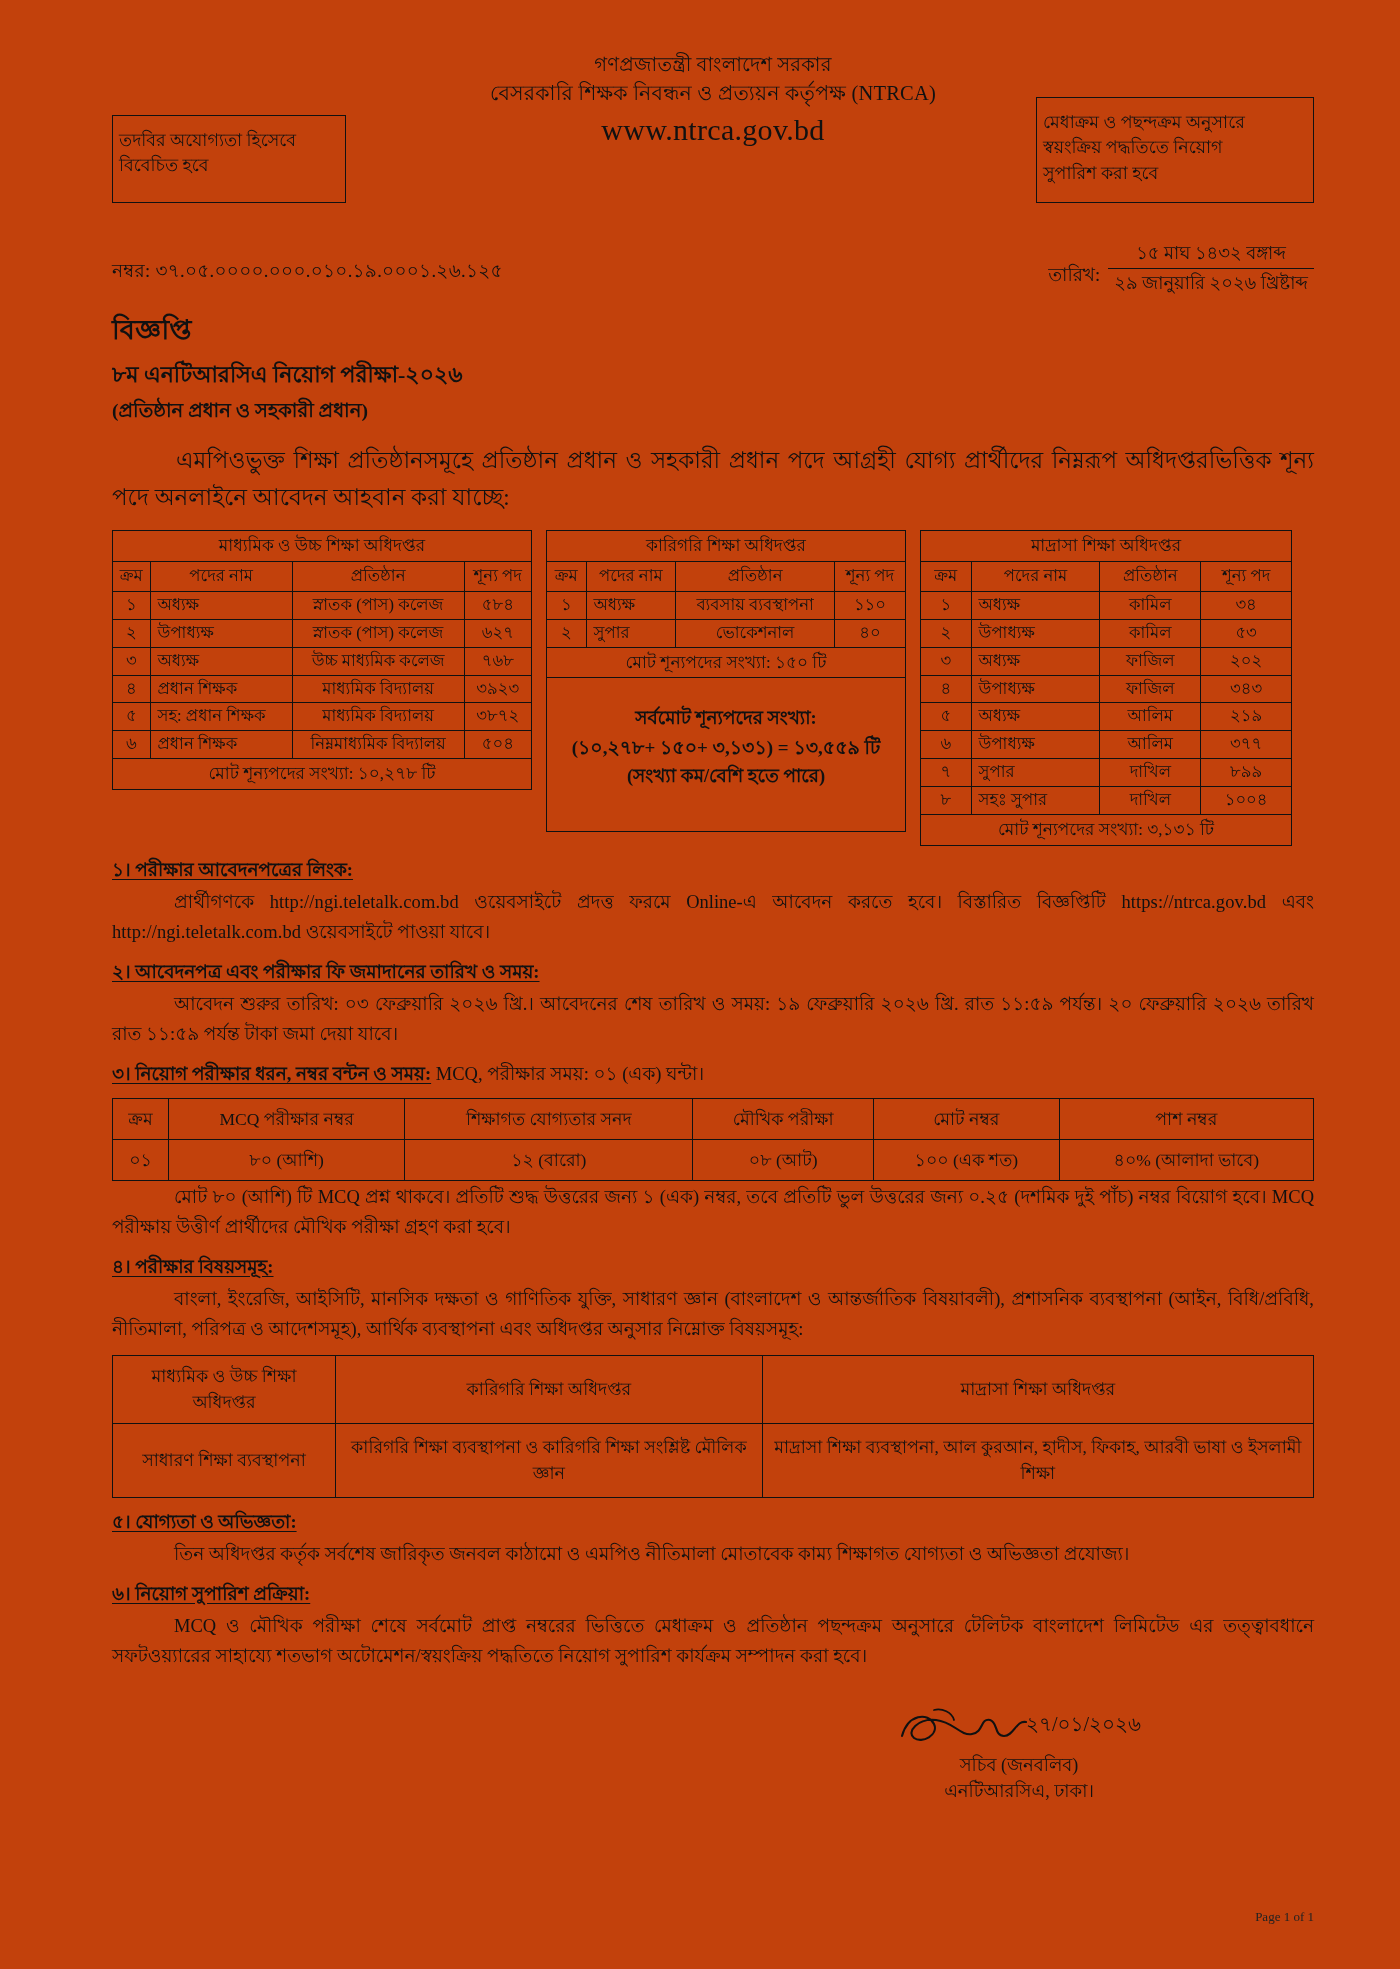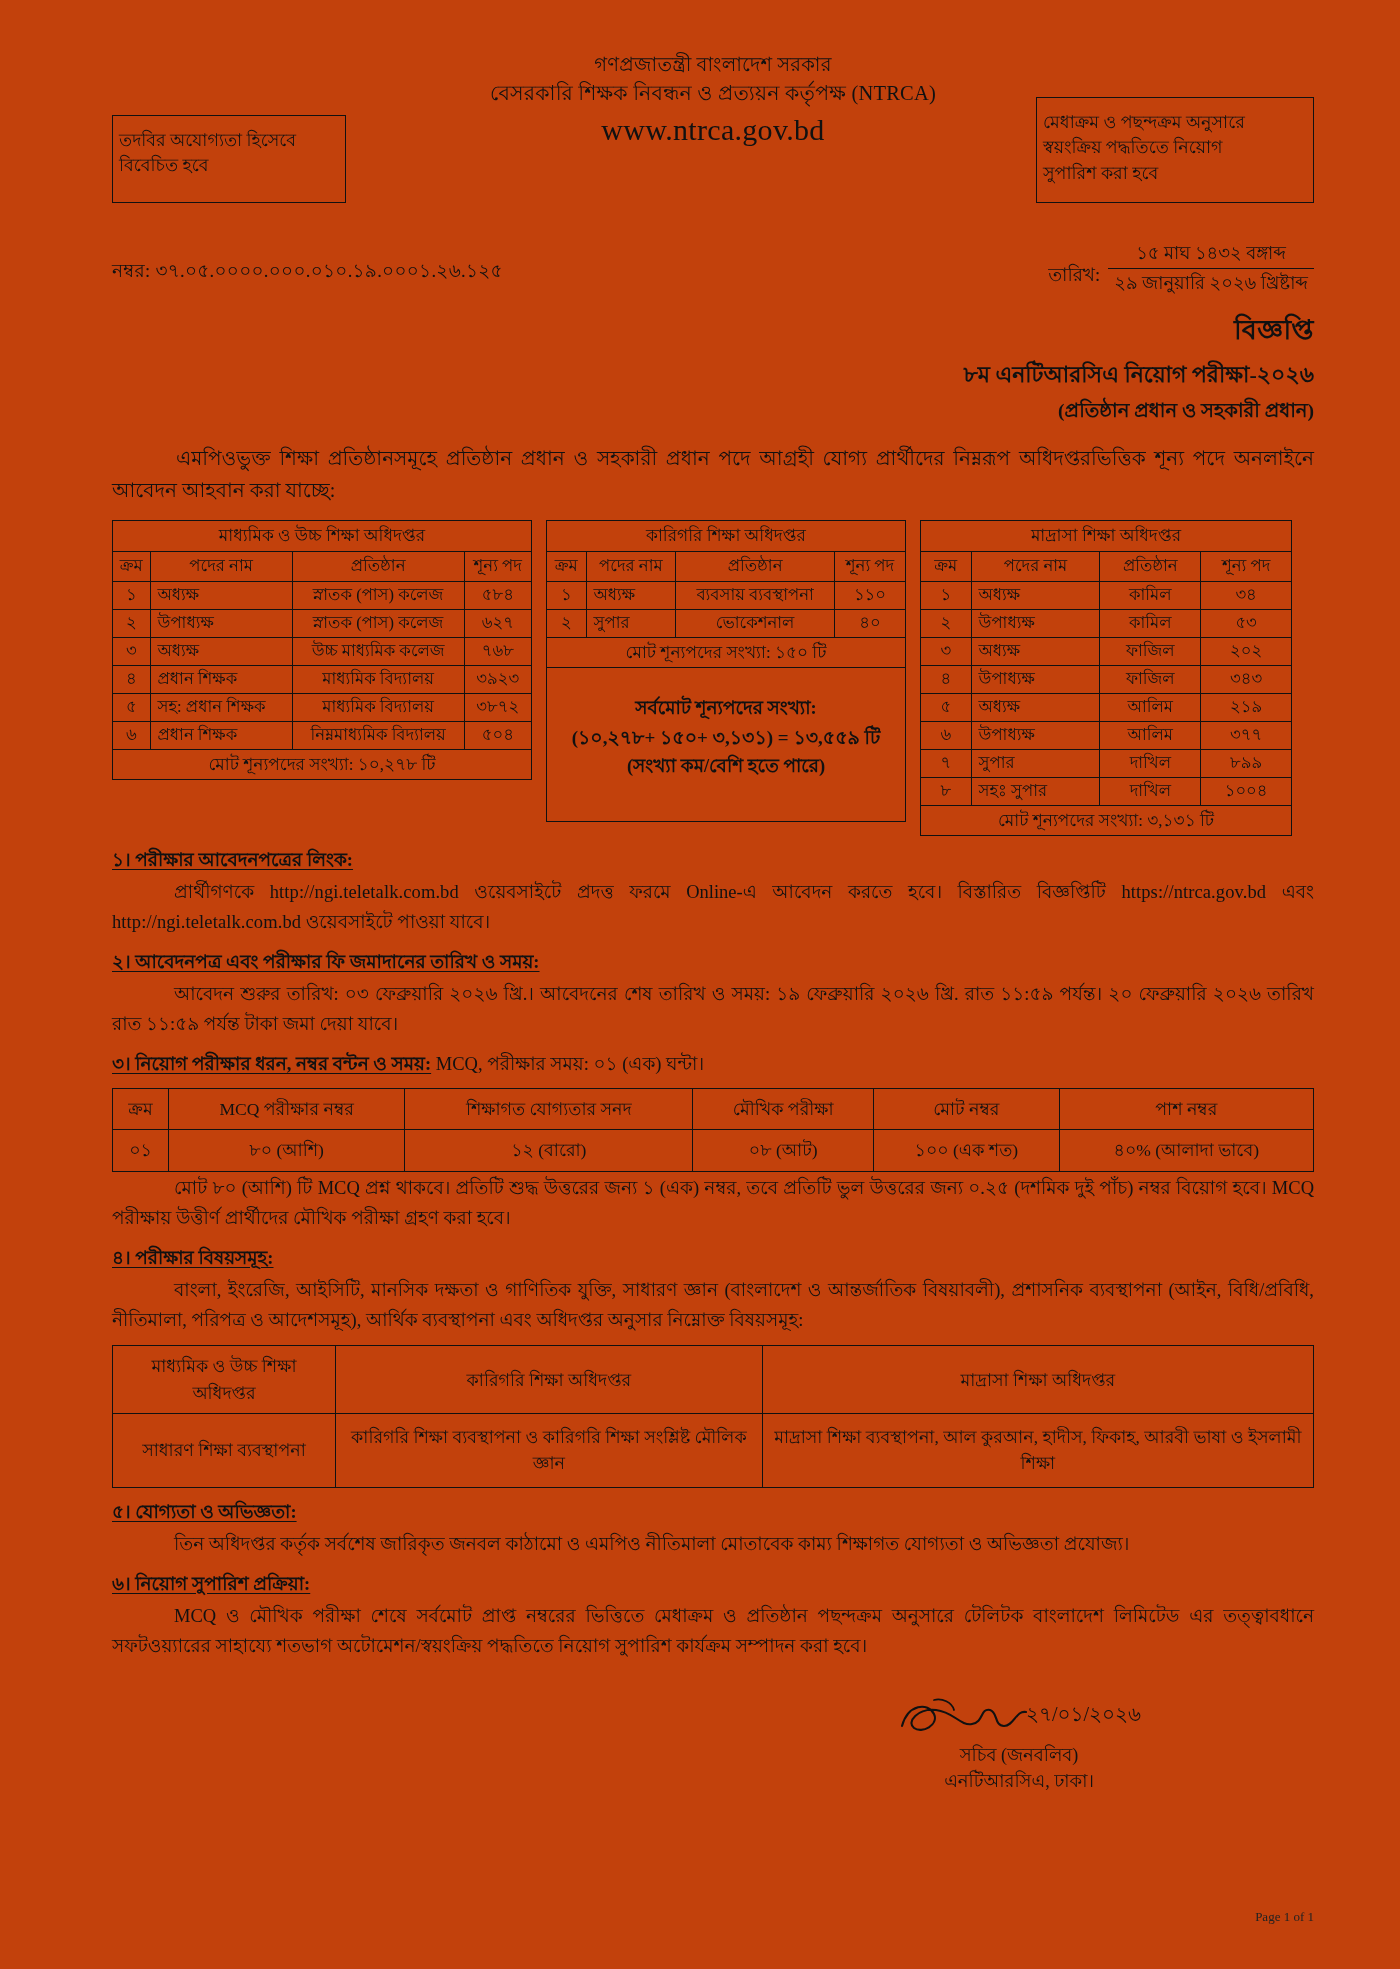--- a/index.html
+++ b/index.html
@@ -65,30 +65,30 @@
   .date-wrap {
     position: absolute; right: 0; top: -2px;
     display: flex; align-items: center; gap: 8px;
   }
   .date-label { font-size: 18.5px; padding-top: 16px; }
   .date-stack { text-align: center; font-size: 18px; line-height: 1.42; }
   .date-bn { padding: 0 6px 2px; border-bottom: 1.4px solid #111; }
   .date-en { padding: 2px 6px 0; }
 
   
-  .title-block { text-align: right; margin-top: 8px; }
+  .title-block { text-align: left; margin-top: 8px; }
   .title-main {
     font-size: 27px; font-weight: 700; letter-spacing: .5px;
   }
   .title-sub1 { font-size: 22px; font-weight: 700; margin-top: 3px; }
   .title-sub2 { font-size: 19.5px; font-weight: 700; margin-top: 2px; }
 
   .intro {
     margin-top: 14px;
-    font-size: 20px;
+    font-size: 23px;
     line-height: 1.62;
     text-align: justify;
     text-justify: inter-word;
   }
   .intro .ind { display: inline-block; width: 64px; }
 
   
   .tables-row {
     display: flex;
     gap: 14px;

